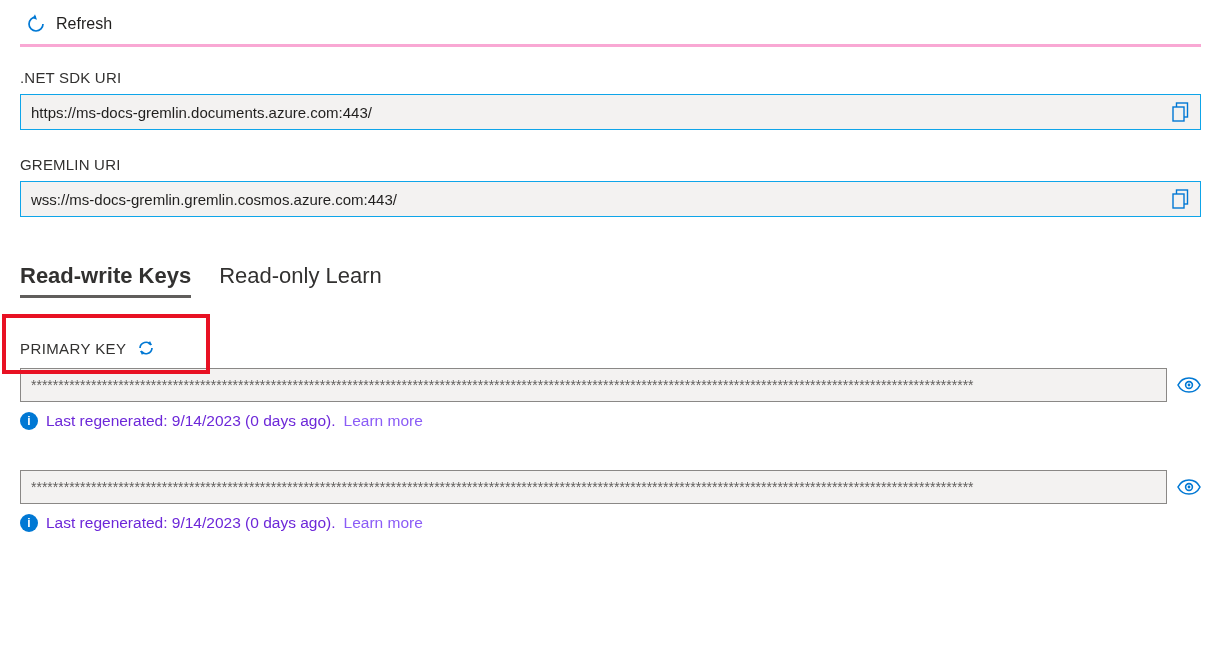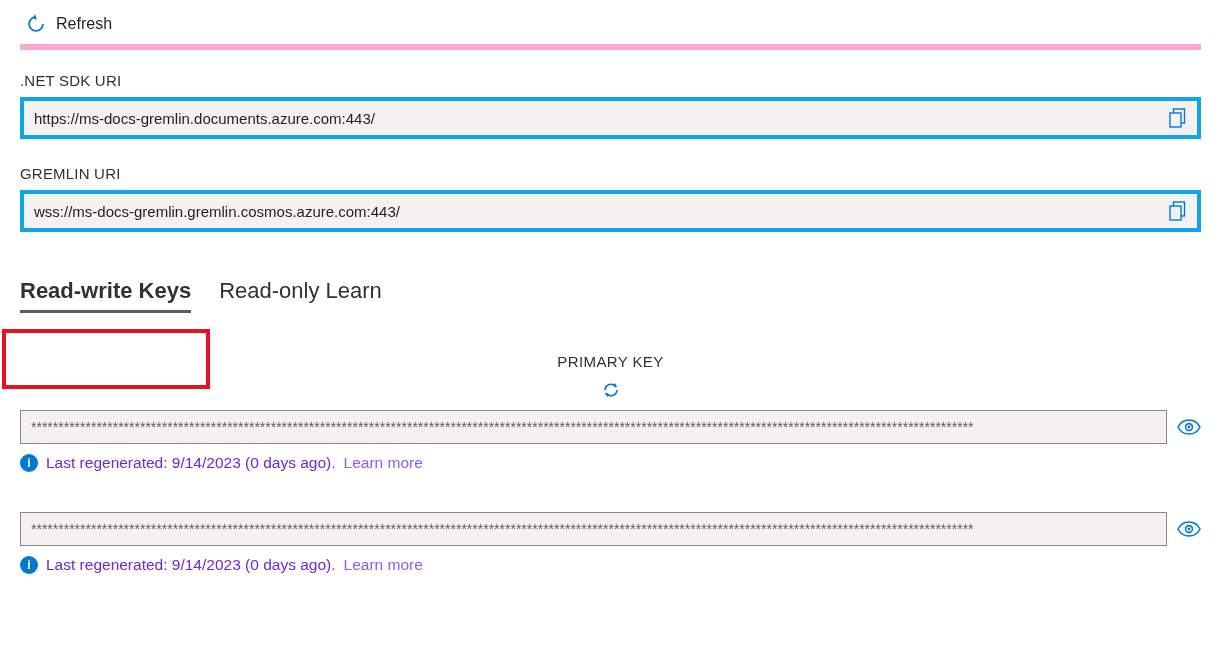--- a/index.html
+++ b/index.html
@@ -10,41 +10,41 @@
     font-size: 15px;
     color: #323130;
     background: #ffffff;
     width: 1221px;
   }
   .refresh-row {
     display: flex;
     align-items: center;
     gap: 10px;
     padding: 4px 6px 10px 6px;
-    border-bottom: 6px solid #f9a8d4;
+    border-bottom: 3px solid #f9a8d4;
     margin-bottom: 22px;
   }
   .refresh-label { font-size: 16px; color: #201f1e; }
 
   .section { margin-bottom: 26px; }
   .field-label {
     font-size: 15px;
     color: #323130;
     margin-bottom: 8px;
     letter-spacing: 0.2px;
   }
   .input-wrap {
     display: flex;
     align-items: center;
     gap: 12px;
   }
   .readonly-input {
     flex: 1;
     background: #f3f2f1;
-    border: 4px solid #0ea5e9;
+    border: 1px solid #0ea5e9;
     padding: 7px 10px;
     font-size: 15px;
     color: #201f1e;
     display: flex;
     align-items: center;
     justify-content: space-between;
   }
   .readonly-text { flex: 1; overflow: hidden; white-space: nowrap; }
   .copy-icon { flex-shrink: 0; cursor: pointer; }
 
@@ -64,21 +64,20 @@
     font-weight: 600;
     border-bottom: 3px solid #605e5c;
   }
 
   .key-section { margin-top: 40px; }
   .key-label-row {
     display: flex;
     align-items: center;
     gap: 10px;
     margin-bottom: 10px;
-    flex-direction: column;
   }
   .key-label { font-size: 15px; letter-spacing: 0.4px; }
   .key-input-row {
     display: flex;
     align-items: center;
     gap: 10px;
   }
   .key-box {
     flex: 1;
     background: #f3f2f1;

